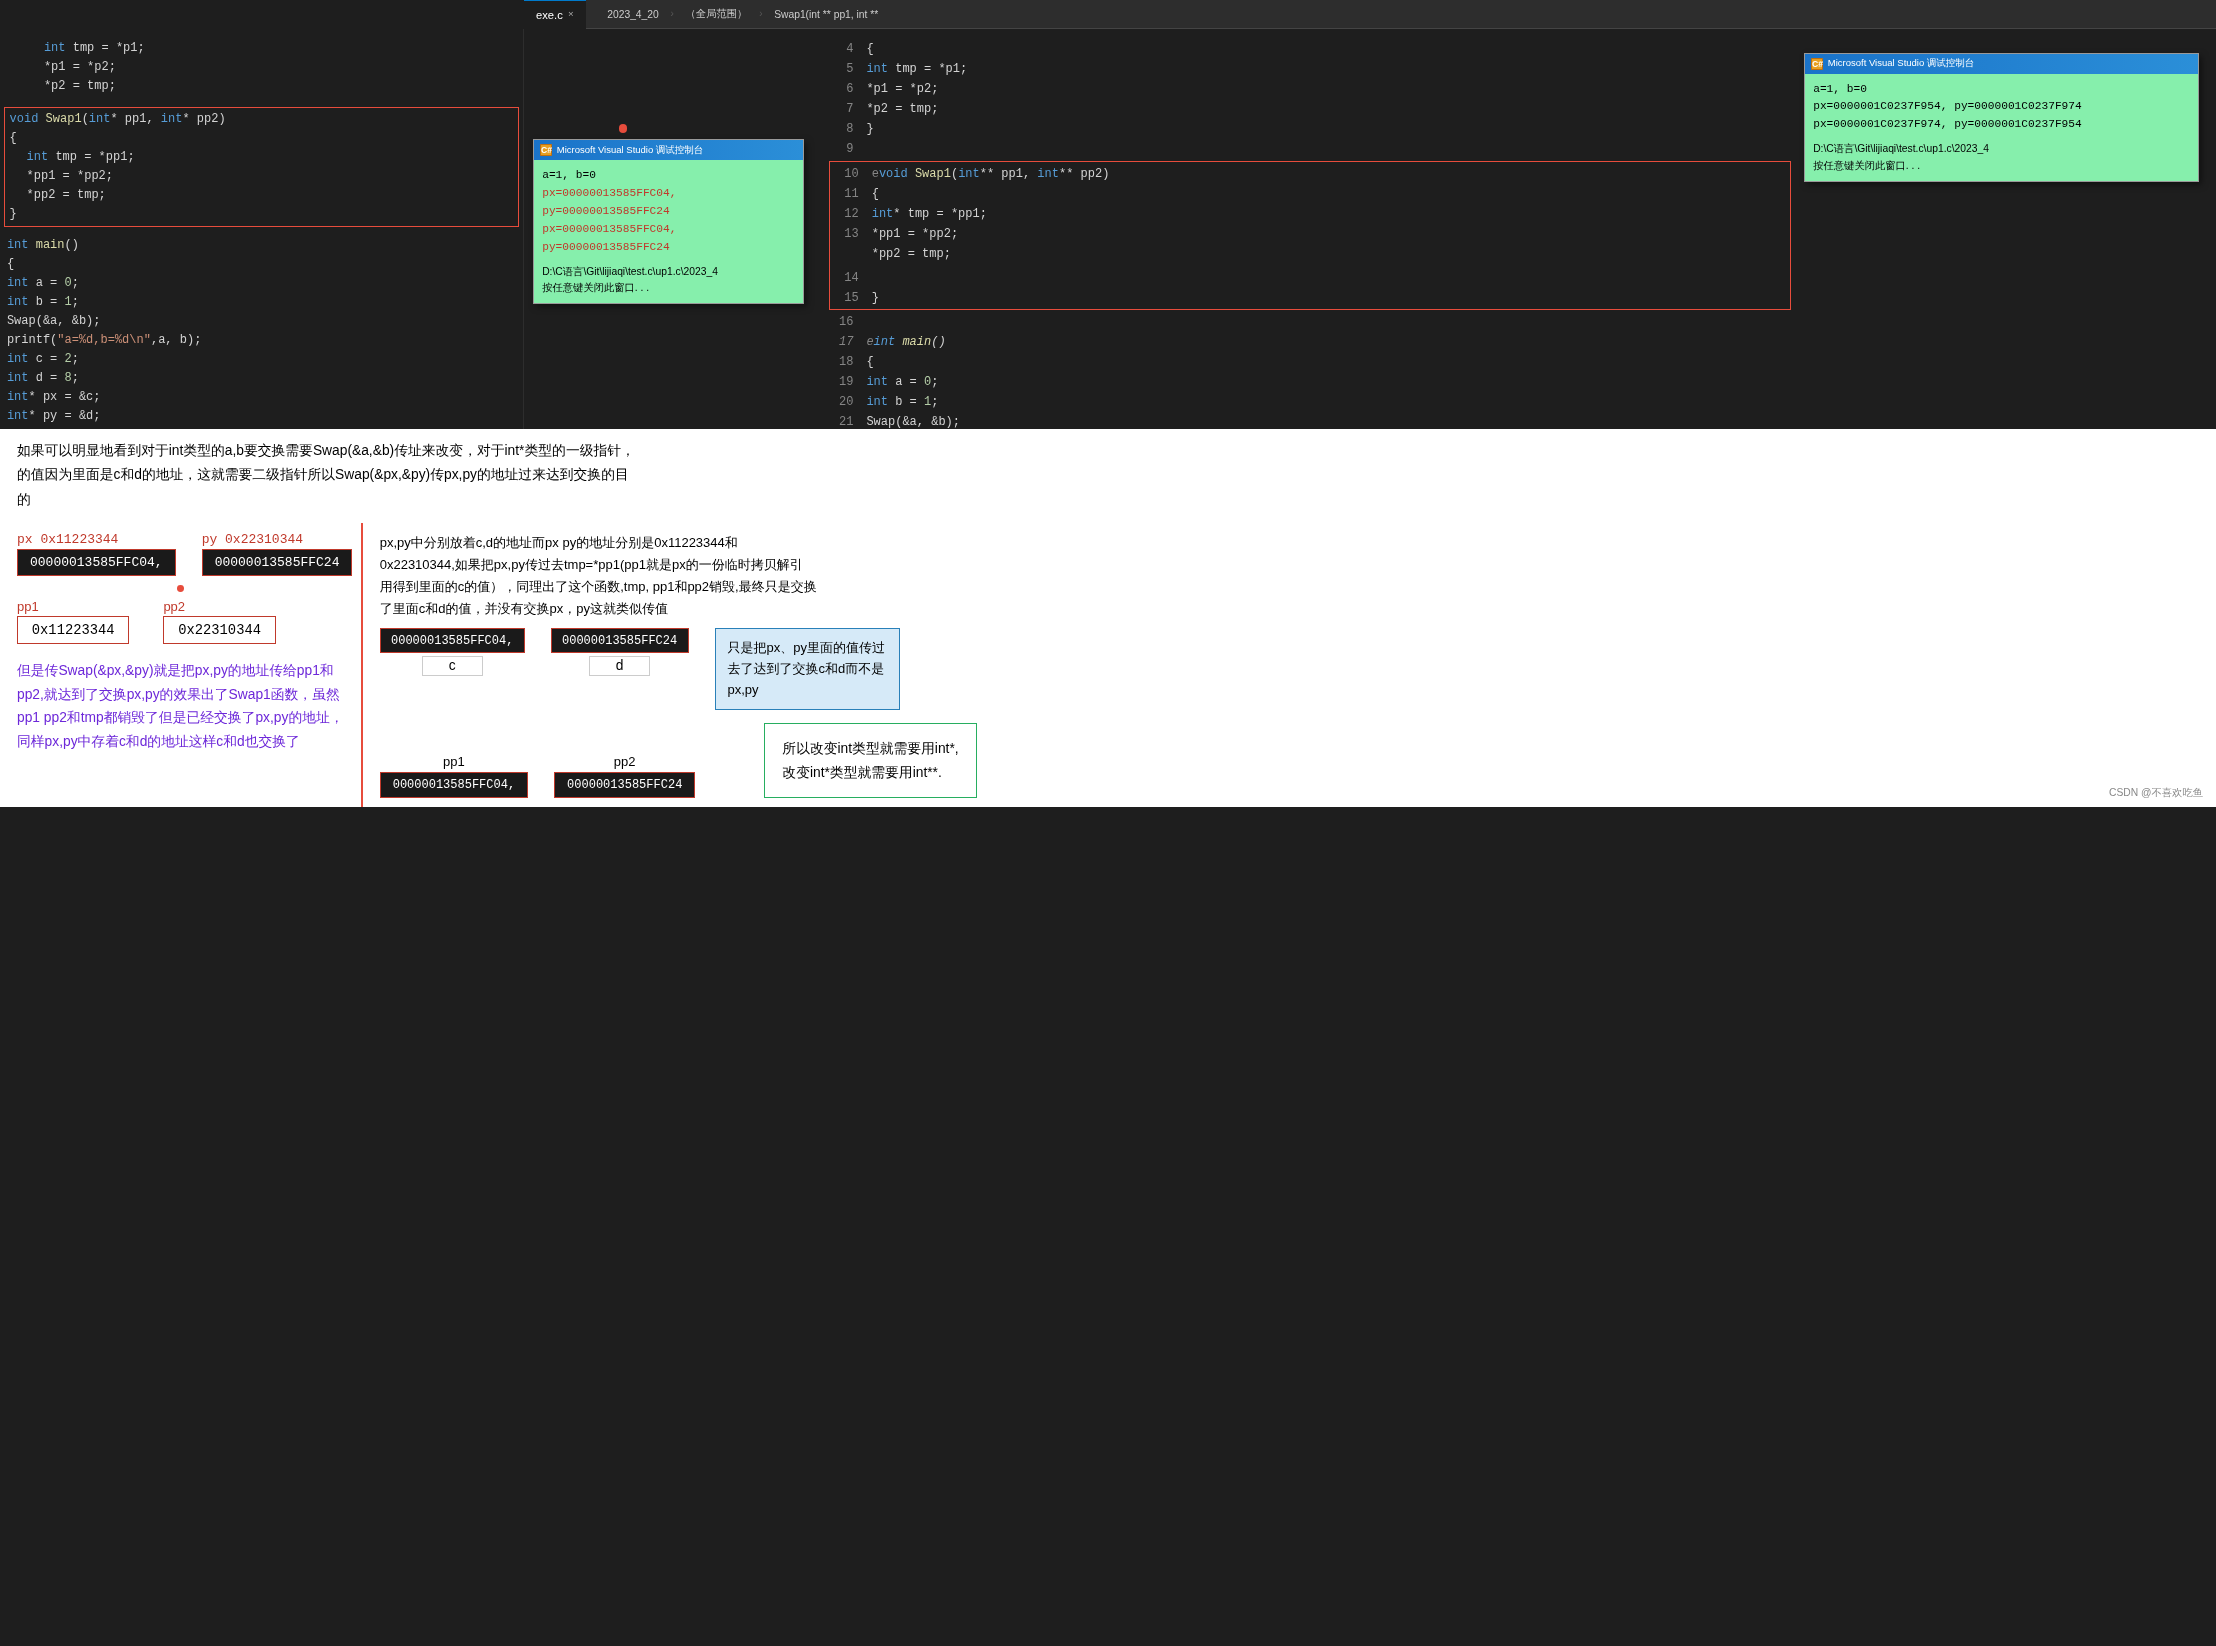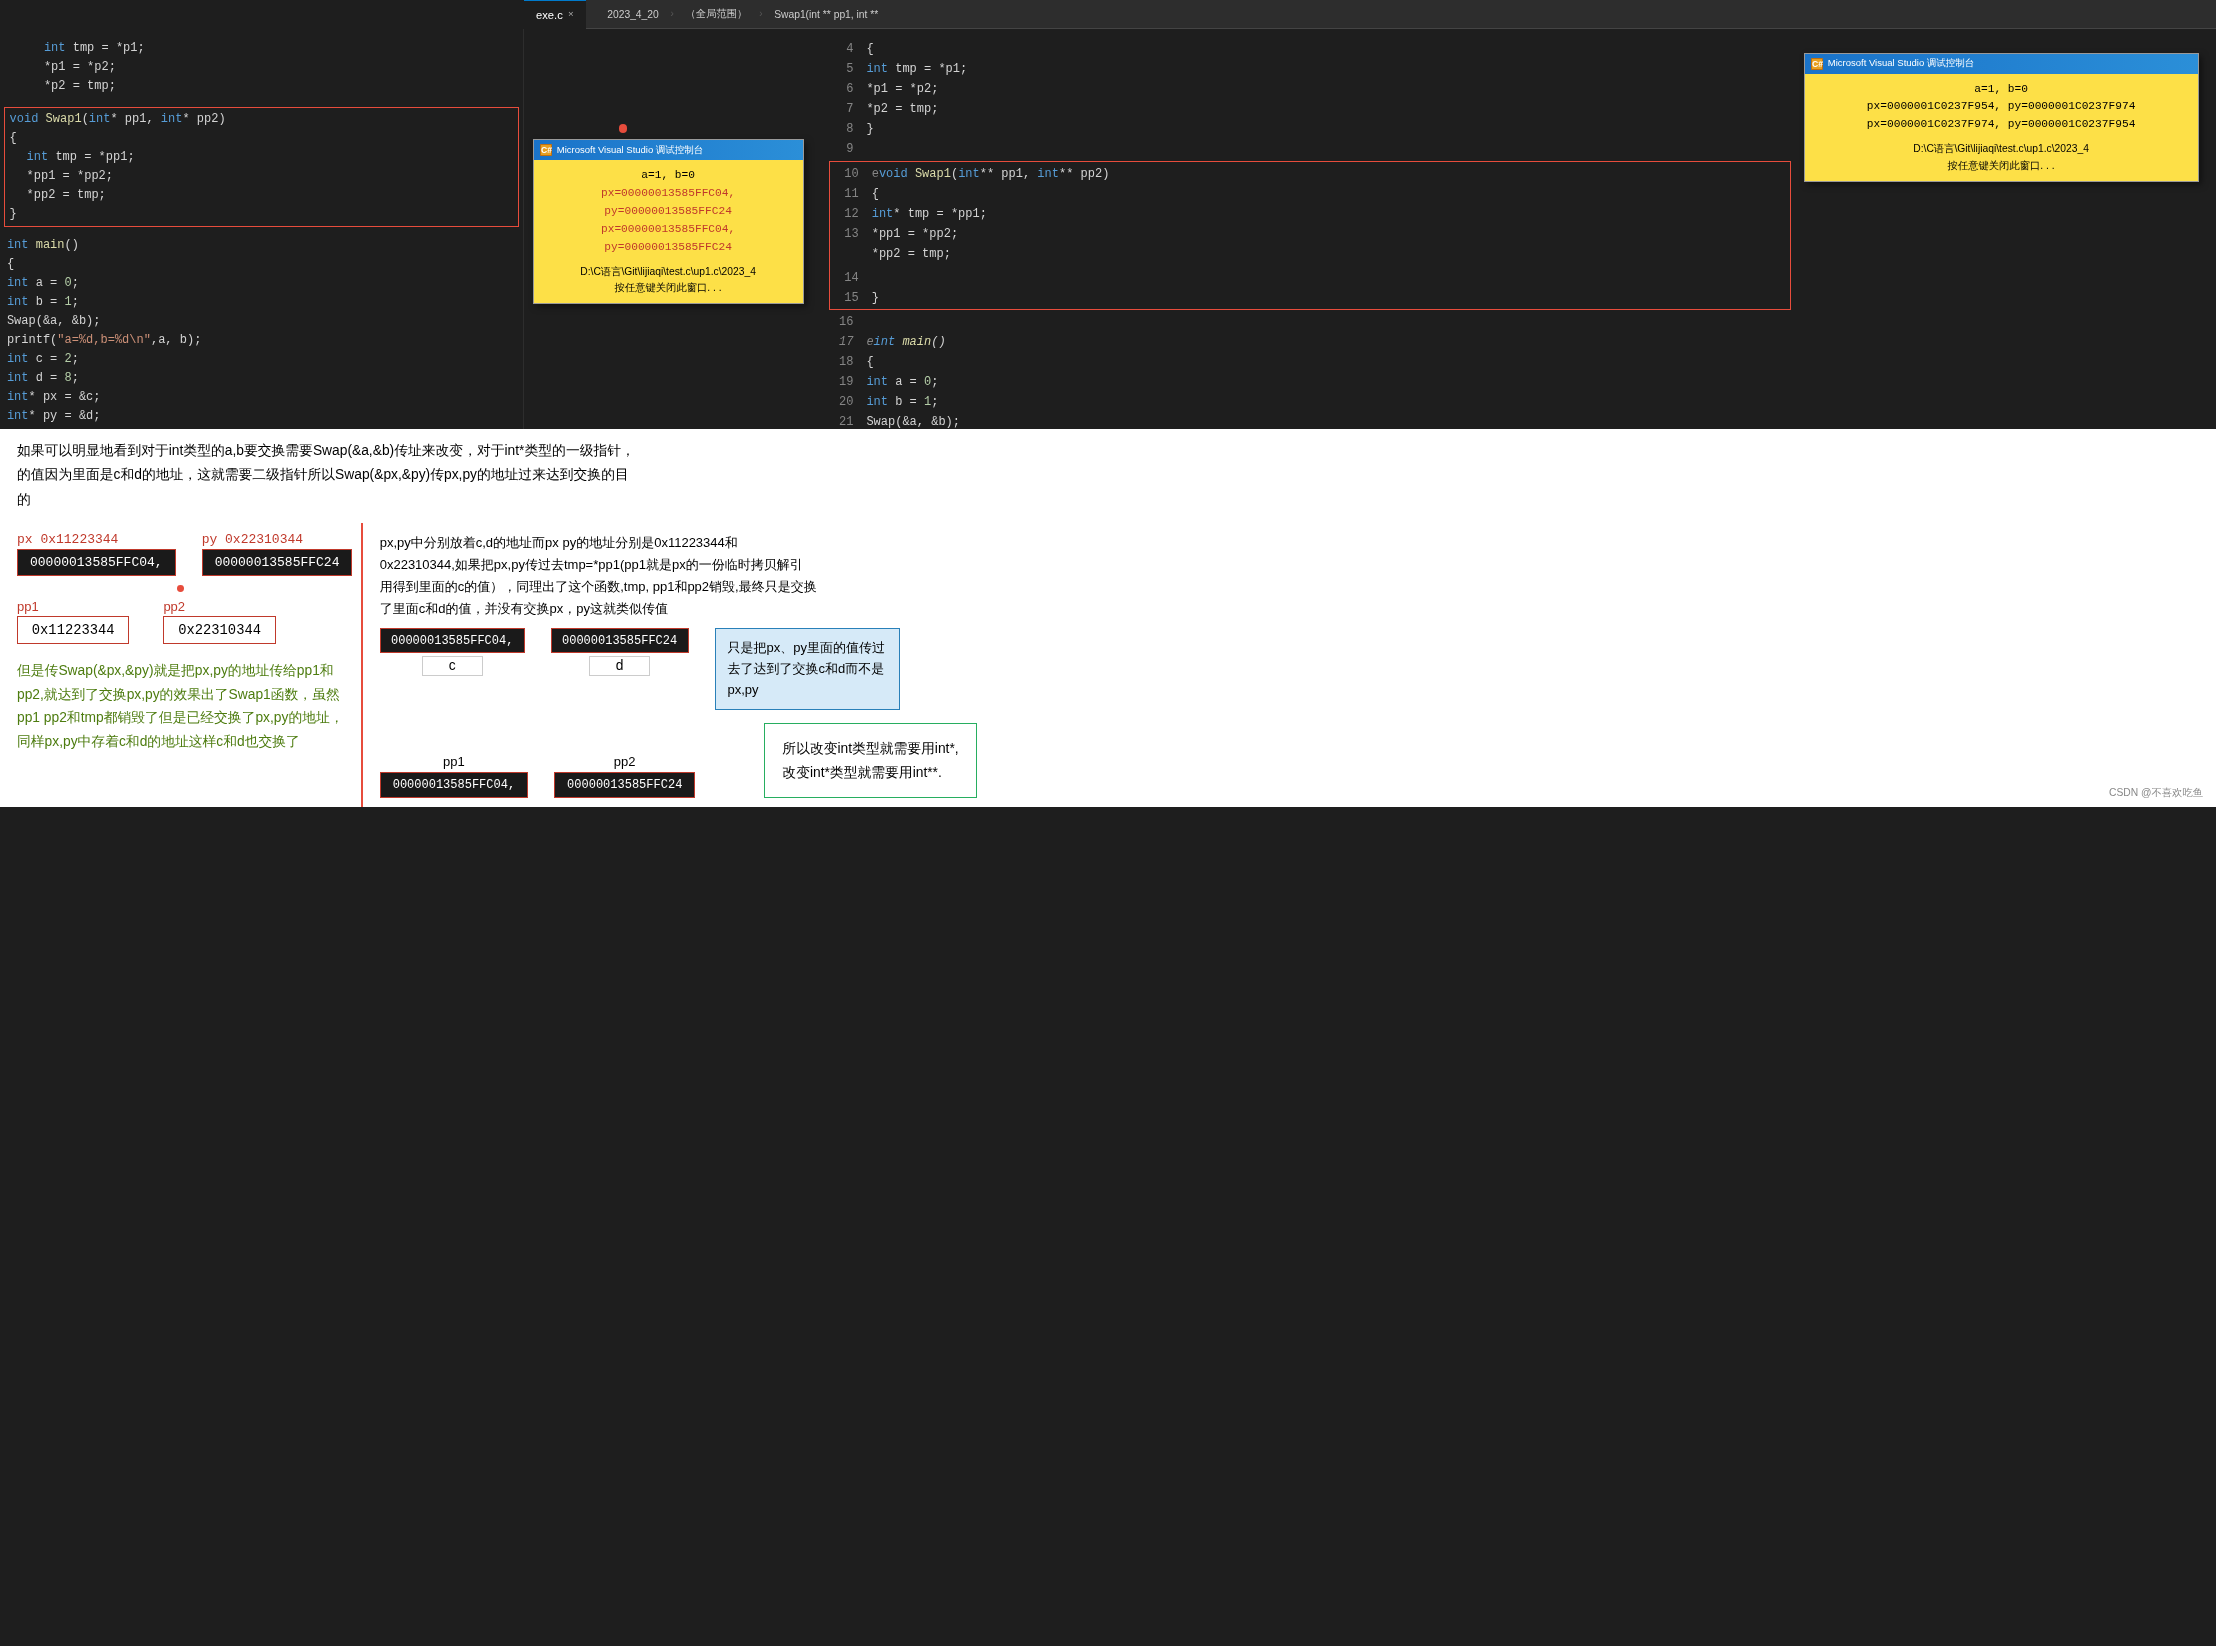--- a/index.html
+++ b/index.html
@@ -34,25 +34,24 @@
       color: white;
       padding: 3.4px 6.9px;
       font-size: 9.5px;
       display: flex;
       align-items: center;
       gap: 4.3px;
     }
 
     .vs-dialog-body {
       padding: 6.9px 8.6px;
-      background: #fde047;
+      background: #86efac;
       font-family: 'Courier New', monospace;
       font-size: 11.2px;
       line-height: 1.6;
-      text-align: center;
     }
 
     .vs-icon {
       width: 12px;
       height: 12px;
       background: #e8a020;
       border: 0.9px solid #c07010;
       display: inline-flex;
       align-items: center;
       justify-content: center;
@@ -343,21 +342,21 @@
           </div>
         </div>
         <div style="display:flex; flex-direction:column; align-items:flex-start;">
           <span style="color:#c0392b; font-family:Arial; font-size:13px; margin-bottom:2.6px;">pp2</span>
           <div style="border:1.7px solid #c0392b; padding:5.2px 13.8px; font-family:'Courier New',monospace; font-size:13.8px; background:white; color:#000; min-width:112px;text-align:right;">
             <span>0x22310344</span>
           </div>
         </div>
       </div>
 
-      <div style="margin-top:15.5px; font-size:13.8px; font-family:Arial,sans-serif; color:#4d7c0f; line-height:1.7;">
+      <div style="margin-top:15.5px; font-size:13.8px; font-family:Arial,sans-serif; color:#6d28d9; line-height:1.7;">
         <div>但是传Swap(&amp;px,&amp;py)就是把px,py的地址传给pp1和</div>
         <div>pp2,就达到了交换px,py的效果出了Swap1函数，虽然</div>
         <div>pp1 pp2和tmp都销毁了但是已经交换了px,py的地址，</div>
         <div>同样px,py中存着c和d的地址这样c和d也交换了</div>
       </div>
 
     </div>
 
     <div style="width:1.7px; background:#e74c3c; align-self:stretch; flex-shrink:0;"></div>
 

